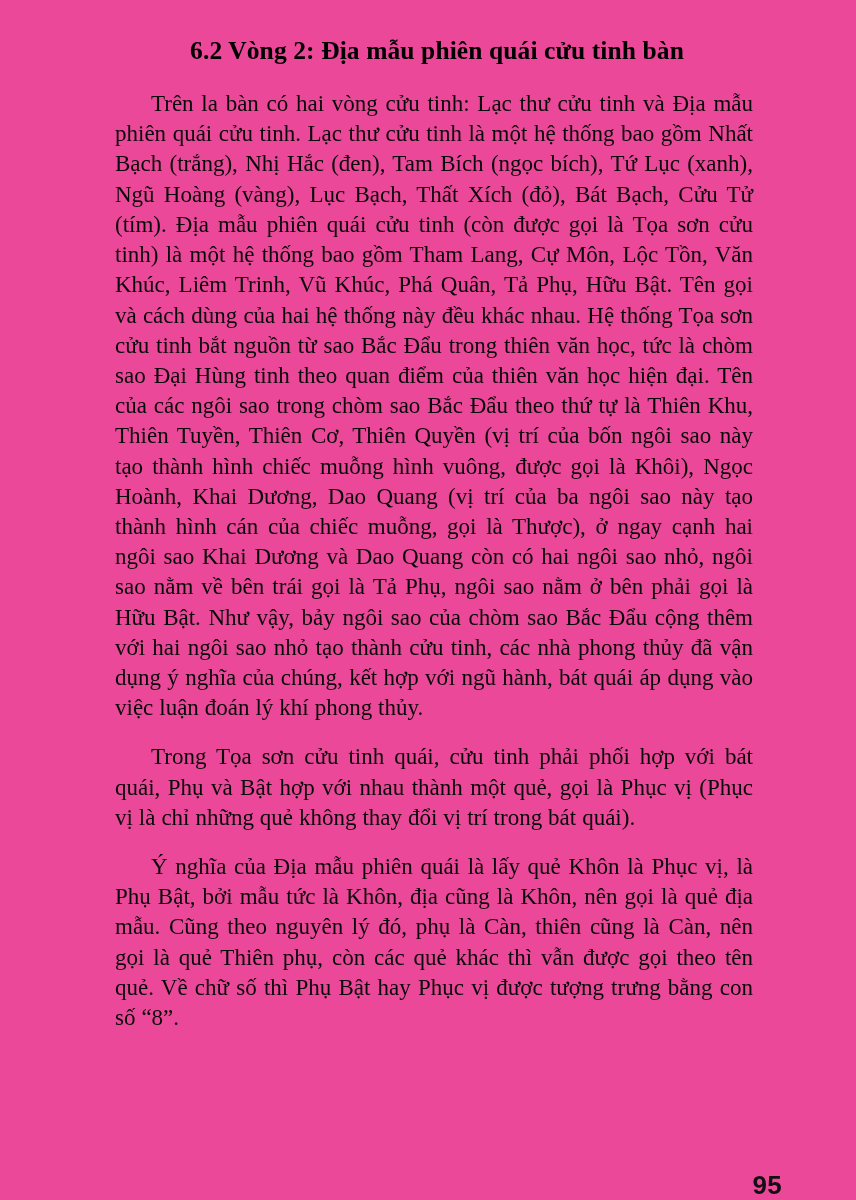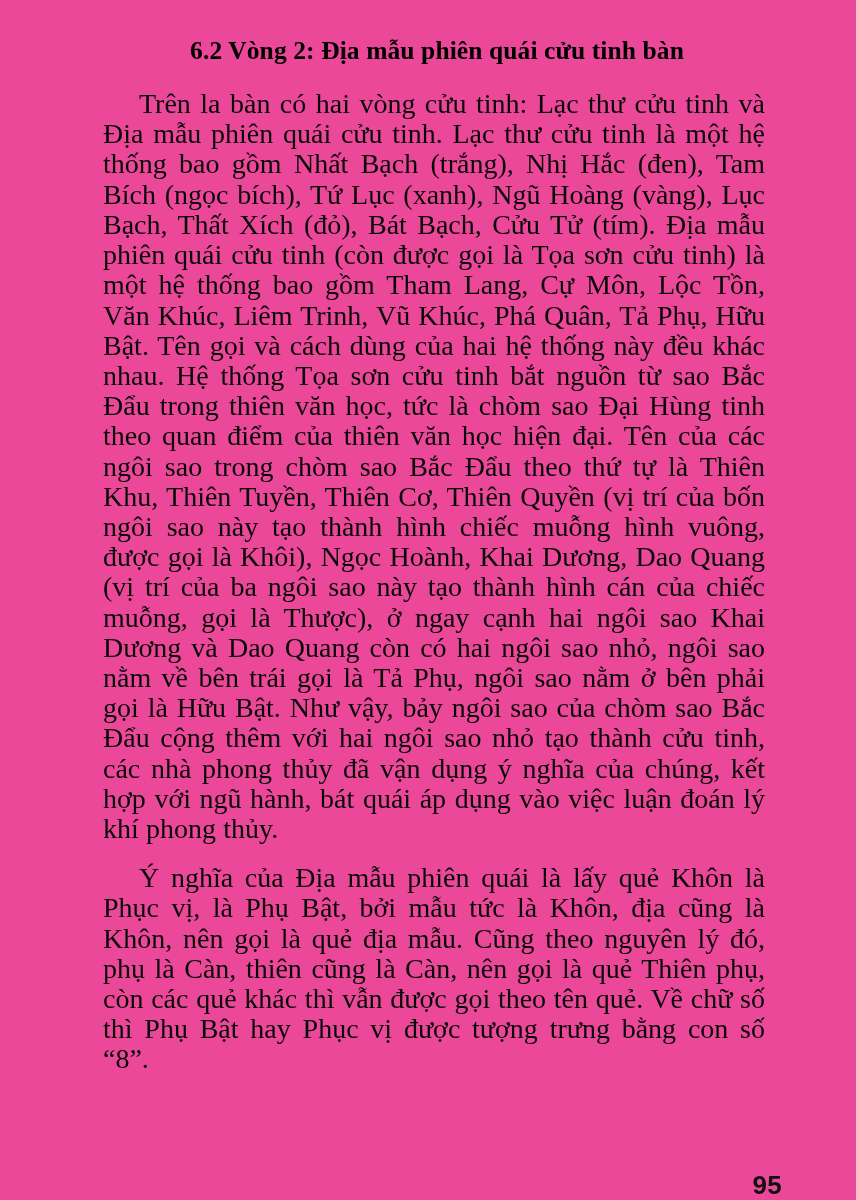--- a/index.html
+++ b/index.html
@@ -48,25 +48,25 @@
   .sub-heading {
     font-size: 21.5px;
     font-weight: bold;
     font-style: italic;
     line-height: 1.2;
     margin: 26px 0 0 26px;
     color: #000;
   }
 
   p.body-par {
-    font-size: 28px;
+    font-size: 23px;
     line-height: 30.2px;
     text-align: justify;
     text-justify: inter-word;
-    margin: 0;
+    margin: 12px;
     padding: 0;
     text-indent: 36px;
     color: #0a0a0a;
     word-spacing: 0.2px;
   }
 
   p.par-first { margin-top: 23px; }
   p.par-gap   { margin-top: 19px; }
 
   .page-number {
@@ -85,20 +85,21 @@
 
 <div class="page">
 
   <div class="content">
 
     <h2 class="section-heading">6.2 Vòng 2: Địa mẫu phiên quái cửu tinh bàn</h2>
 
 
     <p class="body-par par-first">Trên la bàn có hai vòng cửu tinh: Lạc thư cửu tinh và Địa mẫu phiên quái cửu tinh. Lạc thư cửu tinh là một hệ thống bao gồm Nhất Bạch (trắng), Nhị Hắc (đen), Tam Bích (ngọc bích), Tứ Lục (xanh), Ngũ Hoàng (vàng), Lục Bạch, Thất Xích (đỏ), Bát Bạch, Cửu Tử (tím). Địa mẫu phiên quái cửu tinh (còn được gọi là Tọa sơn cửu tinh) là một hệ thống bao gồm Tham Lang, Cự Môn, Lộc Tồn, Văn Khúc, Liêm Trinh, Vũ Khúc, Phá Quân, Tả Phụ, Hữu Bật. Tên gọi và cách dùng của hai hệ thống này đều khác nhau. Hệ thống Tọa sơn cửu tinh bắt nguồn từ sao Bắc Đẩu trong thiên văn học, tức là chòm sao Đại Hùng tinh theo quan điểm của thiên văn học hiện đại. Tên của các ngôi sao trong chòm sao Bắc Đẩu theo thứ tự là Thiên Khu, Thiên Tuyền, Thiên Cơ, Thiên Quyền (vị trí của bốn ngôi sao này tạo thành hình chiếc muỗng hình vuông, được gọi là Khôi), Ngọc Hoành, Khai Dương, Dao Quang (vị trí của ba ngôi sao này tạo thành hình cán của chiếc muỗng, gọi là Thược), ở ngay cạnh hai ngôi sao Khai Dương và Dao Quang còn có hai ngôi sao nhỏ, ngôi sao nằm về bên trái gọi là Tả Phụ, ngôi sao nằm ở bên phải gọi là Hữu Bật. Như vậy, bảy ngôi sao của chòm sao Bắc Đẩu cộng thêm với hai ngôi sao nhỏ tạo thành cửu tinh, các nhà phong thủy đã vận dụng ý nghĩa của chúng, kết hợp với ngũ hành, bát quái áp dụng vào việc luận đoán lý khí phong thủy.</p>
 
+    <p class="body-par par-gap">Trong Tọa sơn cửu tinh quái, cửu tinh phải phối hợp với bát quái, Phụ và Bật hợp với nhau thành một quẻ, gọi là Phục vị (Phục vị là chỉ những quẻ không thay đổi vị trí trong bát quái).</p>
 
     <p class="body-par par-gap">Ý nghĩa của Địa mẫu phiên quái là lấy quẻ Khôn là Phục vị, là Phụ Bật, bởi mẫu tức là Khôn, địa cũng là Khôn, nên gọi là quẻ địa mẫu. Cũng theo nguyên lý đó, phụ là Càn, thiên cũng là Càn, nên gọi là quẻ Thiên phụ, còn các quẻ khác thì vẫn được gọi theo tên quẻ. Về chữ số thì Phụ Bật hay Phục vị được tượng trưng bằng con số “8”.</p>
 
   </div>
 
   <div class="page-number">95</div>
 
 </div>
 
 </body></html>

